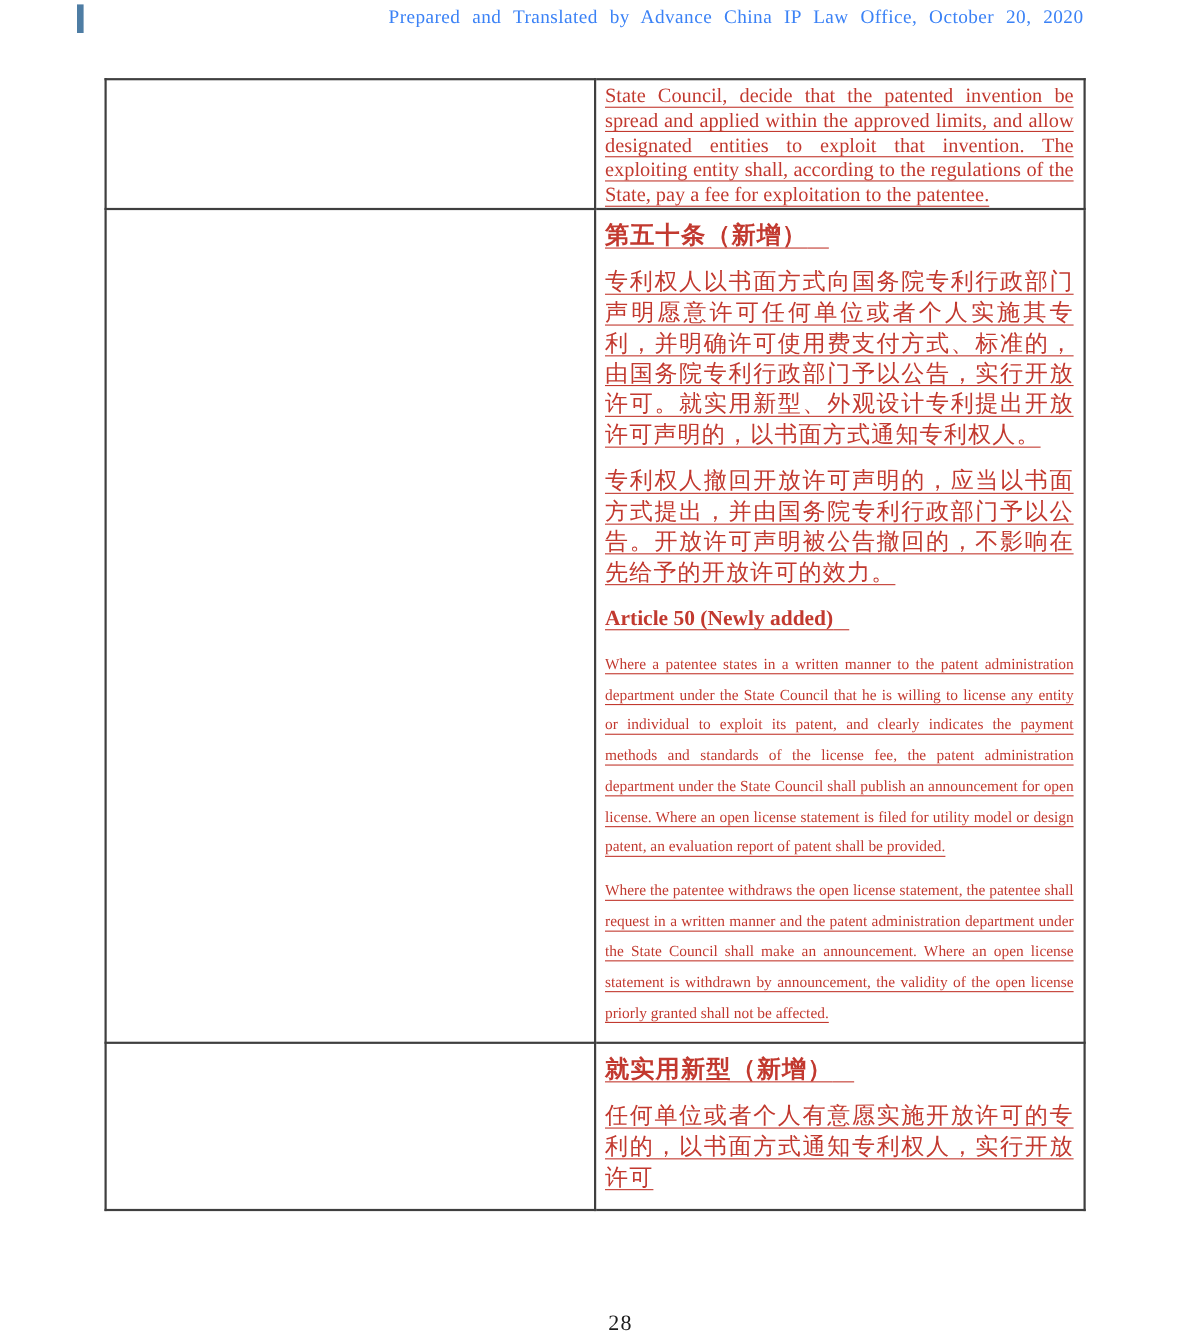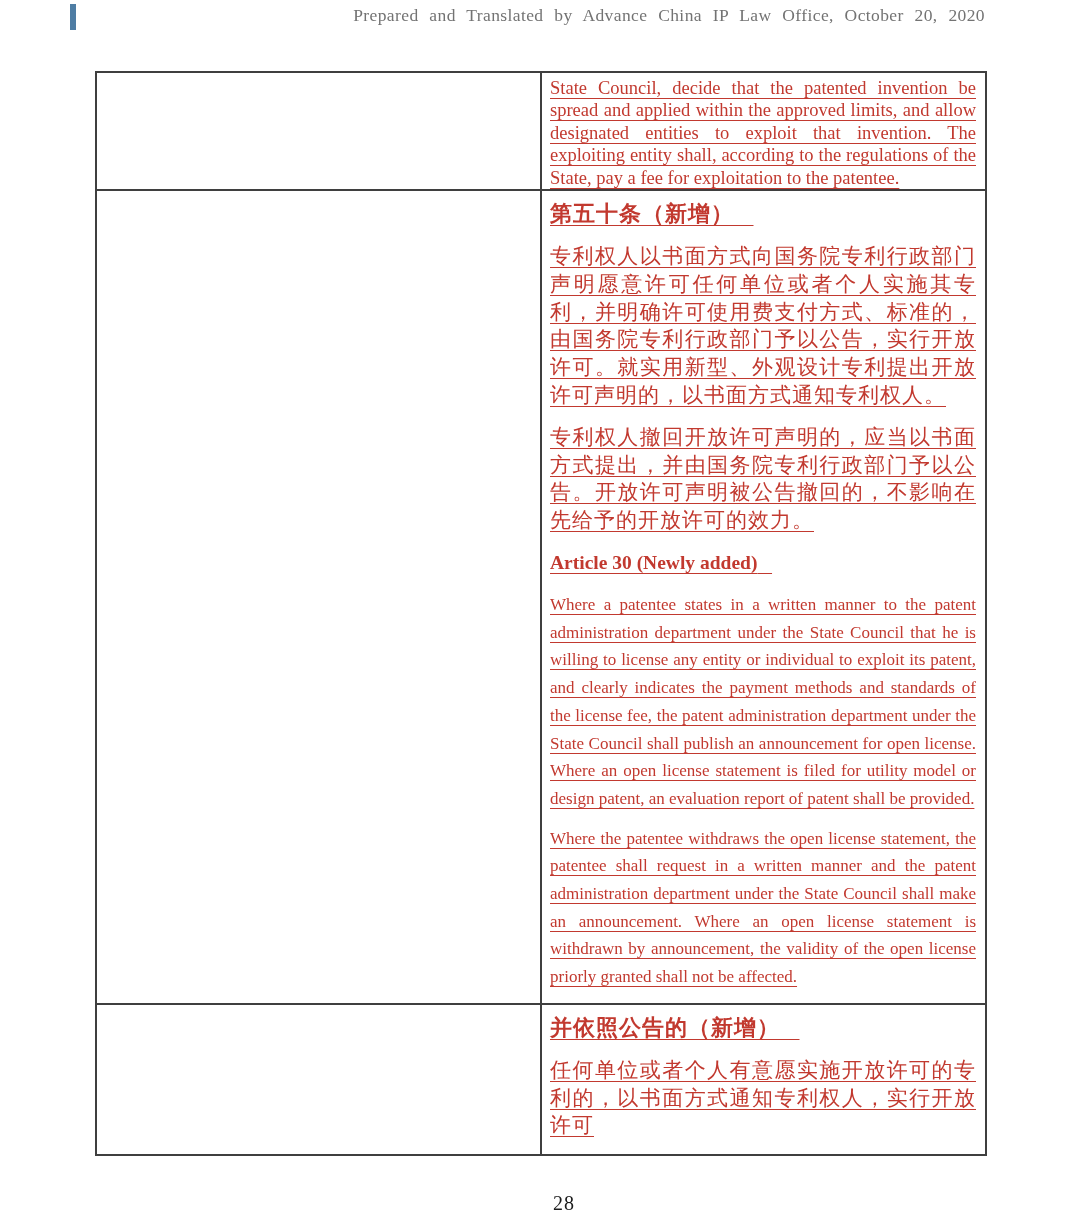--- a/index.html
+++ b/index.html
@@ -15,21 +15,21 @@
   .cursor-bar {
     position: absolute; left: 70px; top: 4px;
     width: 6px; height: 26px;
     background: #4e7da4;
   }
 
   
   .page-header {
     position: absolute; top: 2px; right: 95px;
     text-align: right;
-    color: #737373;
+    color: #3b82f6;
   }
   .page-header .hl-en {
     font-size: 17.5px; line-height: 27px;
     word-spacing: 6px; letter-spacing: 0.4px;
   }
   .page-header .hl-zh {
     font-size: 17.5px; line-height: 26px;
     letter-spacing: 1.5px; word-spacing: 4px;
   }
 
@@ -51,21 +51,21 @@
   tr.row-3 { height: 108px; }
   td.cell-right { padding: 4px 9px 0 8px; }
   p.para, h3.hdg {
     color: #c2392f;
     text-align: justify;
     text-decoration: underline;
     text-decoration-thickness: 1px;
     text-underline-offset: 4px;
   }
   p.p-en {
-    font-size: 17px; line-height: 27.7px;
+    font-size: 14px; line-height: 27.7px;
     margin: 0 0 12px;
   }
   p.p-en-tight {
     font-size: 18.5px; line-height: 22.4px;
     margin: 0;
   }
   p.p-zh {
     font-size: 21px; line-height: 27.8px;
     letter-spacing: 1px;
     margin: 0 0 14px;
@@ -114,29 +114,29 @@
       <p class="para p-en-tight">State Council, decide that the patented invention be spread and applied within the approved limits, and allow designated entities to exploit that invention. The exploiting entity shall, according to the regulations of the State, pay a fee for exploitation to the patentee.</p>
     </td>
   </tr>
 
   <tr class="row-2">
     <td class="cell-left"></td>
     <td class="cell-right">
       <h3 class="hdg h-zh">第五十条（新增）</h3>
       <p class="para p-zh">专利权人以书面方式向国务院专利行政部门声明愿意许可任何单位或者个人实施其专利，并明确许可使用费支付方式、标准的，由国务院专利行政部门予以公告，实行开放许可。就实用新型、外观设计专利提出开放许可声明的，以书面方式通知专利权人。</p>
       <p class="para p-zh">专利权人撤回开放许可声明的，应当以书面方式提出，并由国务院专利行政部门予以公告。开放许可声明被公告撤回的，不影响在先给予的开放许可的效力。</p>
-      <h3 class="hdg h-en">Article 30 (Newly added)</h3>
+      <h3 class="hdg h-en">Article 50 (Newly added)</h3>
       <p class="para p-en">Where a patentee states in a written manner to the patent administration department under the State Council that he is willing to license any entity or individual to exploit its patent, and clearly indicates the payment methods and standards of the license fee, the patent administration department under the State Council shall publish an announcement for open license. Where an open license statement is filed for utility model or design patent, an evaluation report of patent shall be provided.</p>
       <p class="para p-en">Where the patentee withdraws the open license statement, the patentee shall request in a written manner and the patent administration department under the State Council shall make an announcement. Where an open license statement is withdrawn by announcement, the validity of the open license priorly granted shall not be affected.</p>
     </td>
   </tr>
 
   <tr class="row-3">
     <td class="cell-left"></td>
     <td class="cell-right">
-      <h3 class="hdg h-zh">并依照公告的（新增）</h3>
+      <h3 class="hdg h-zh">就实用新型（新增）</h3>
       <p class="para p-zh">任何单位或者个人有意愿实施开放许可的专利的，以书面方式通知专利权人，实行开放许可</p>
     </td>
   </tr>
 </tbody>
   </table>
 
 <div class="page-number">28</div>
 
 </body></html>

